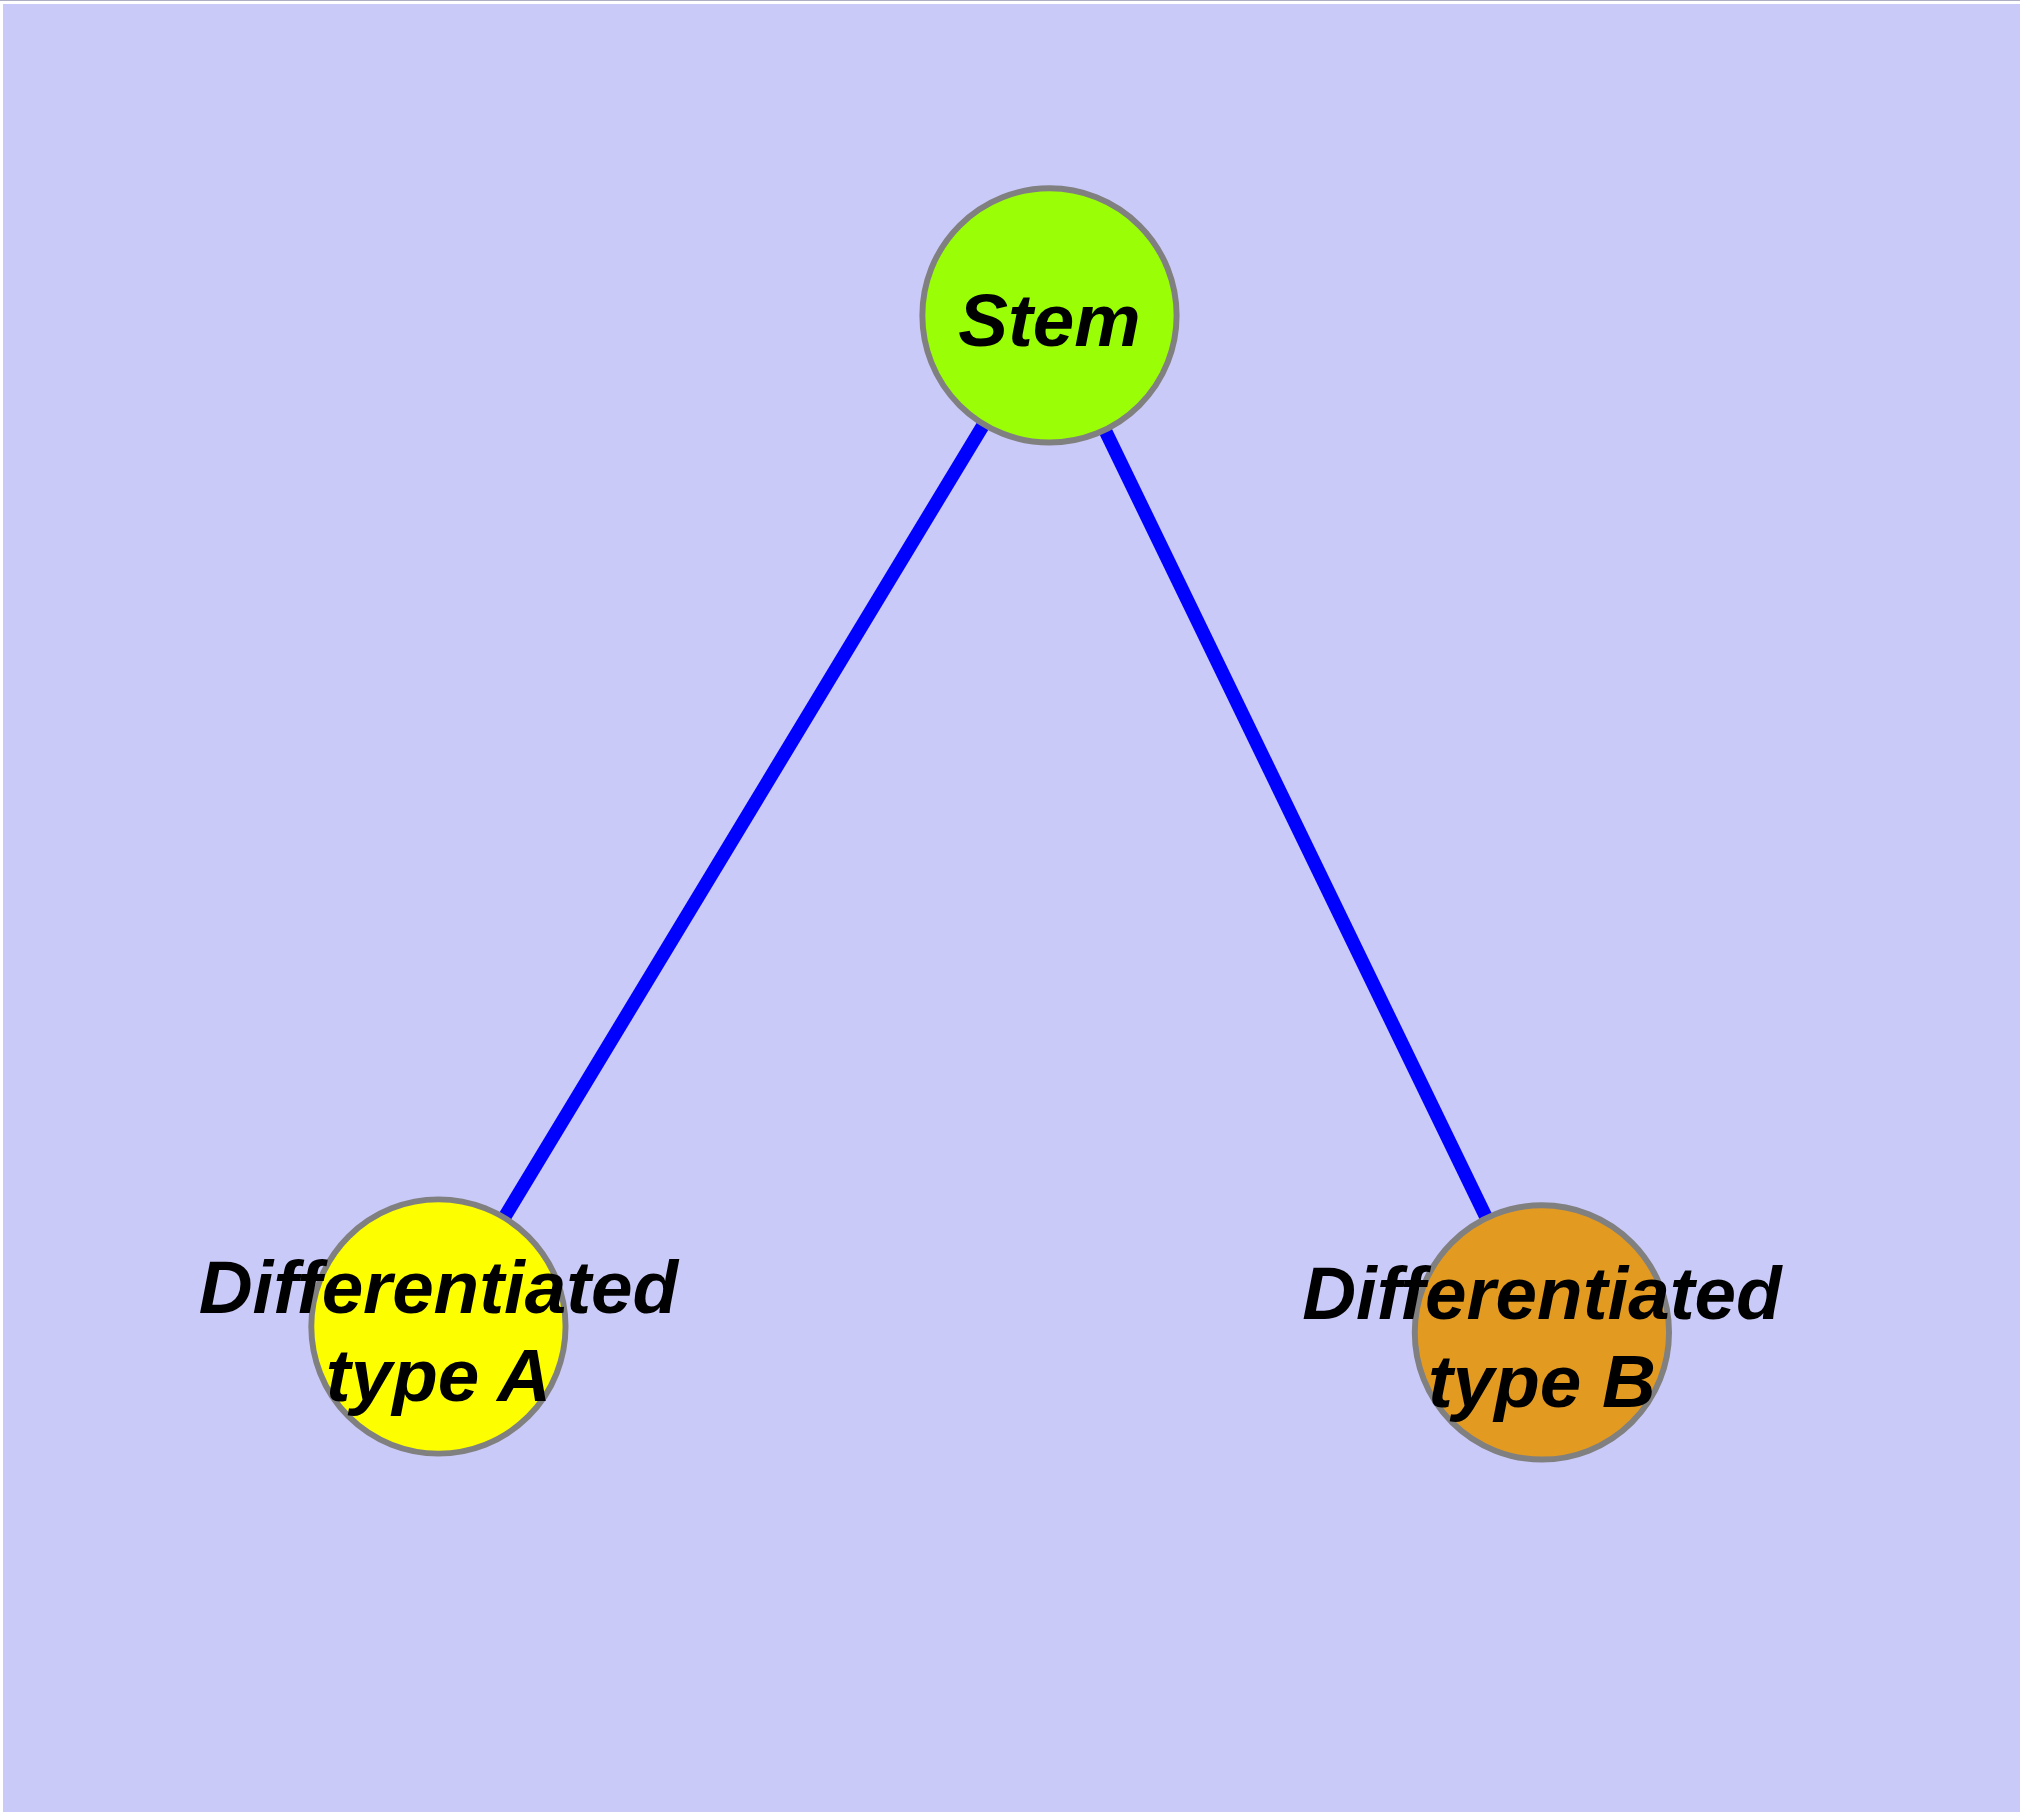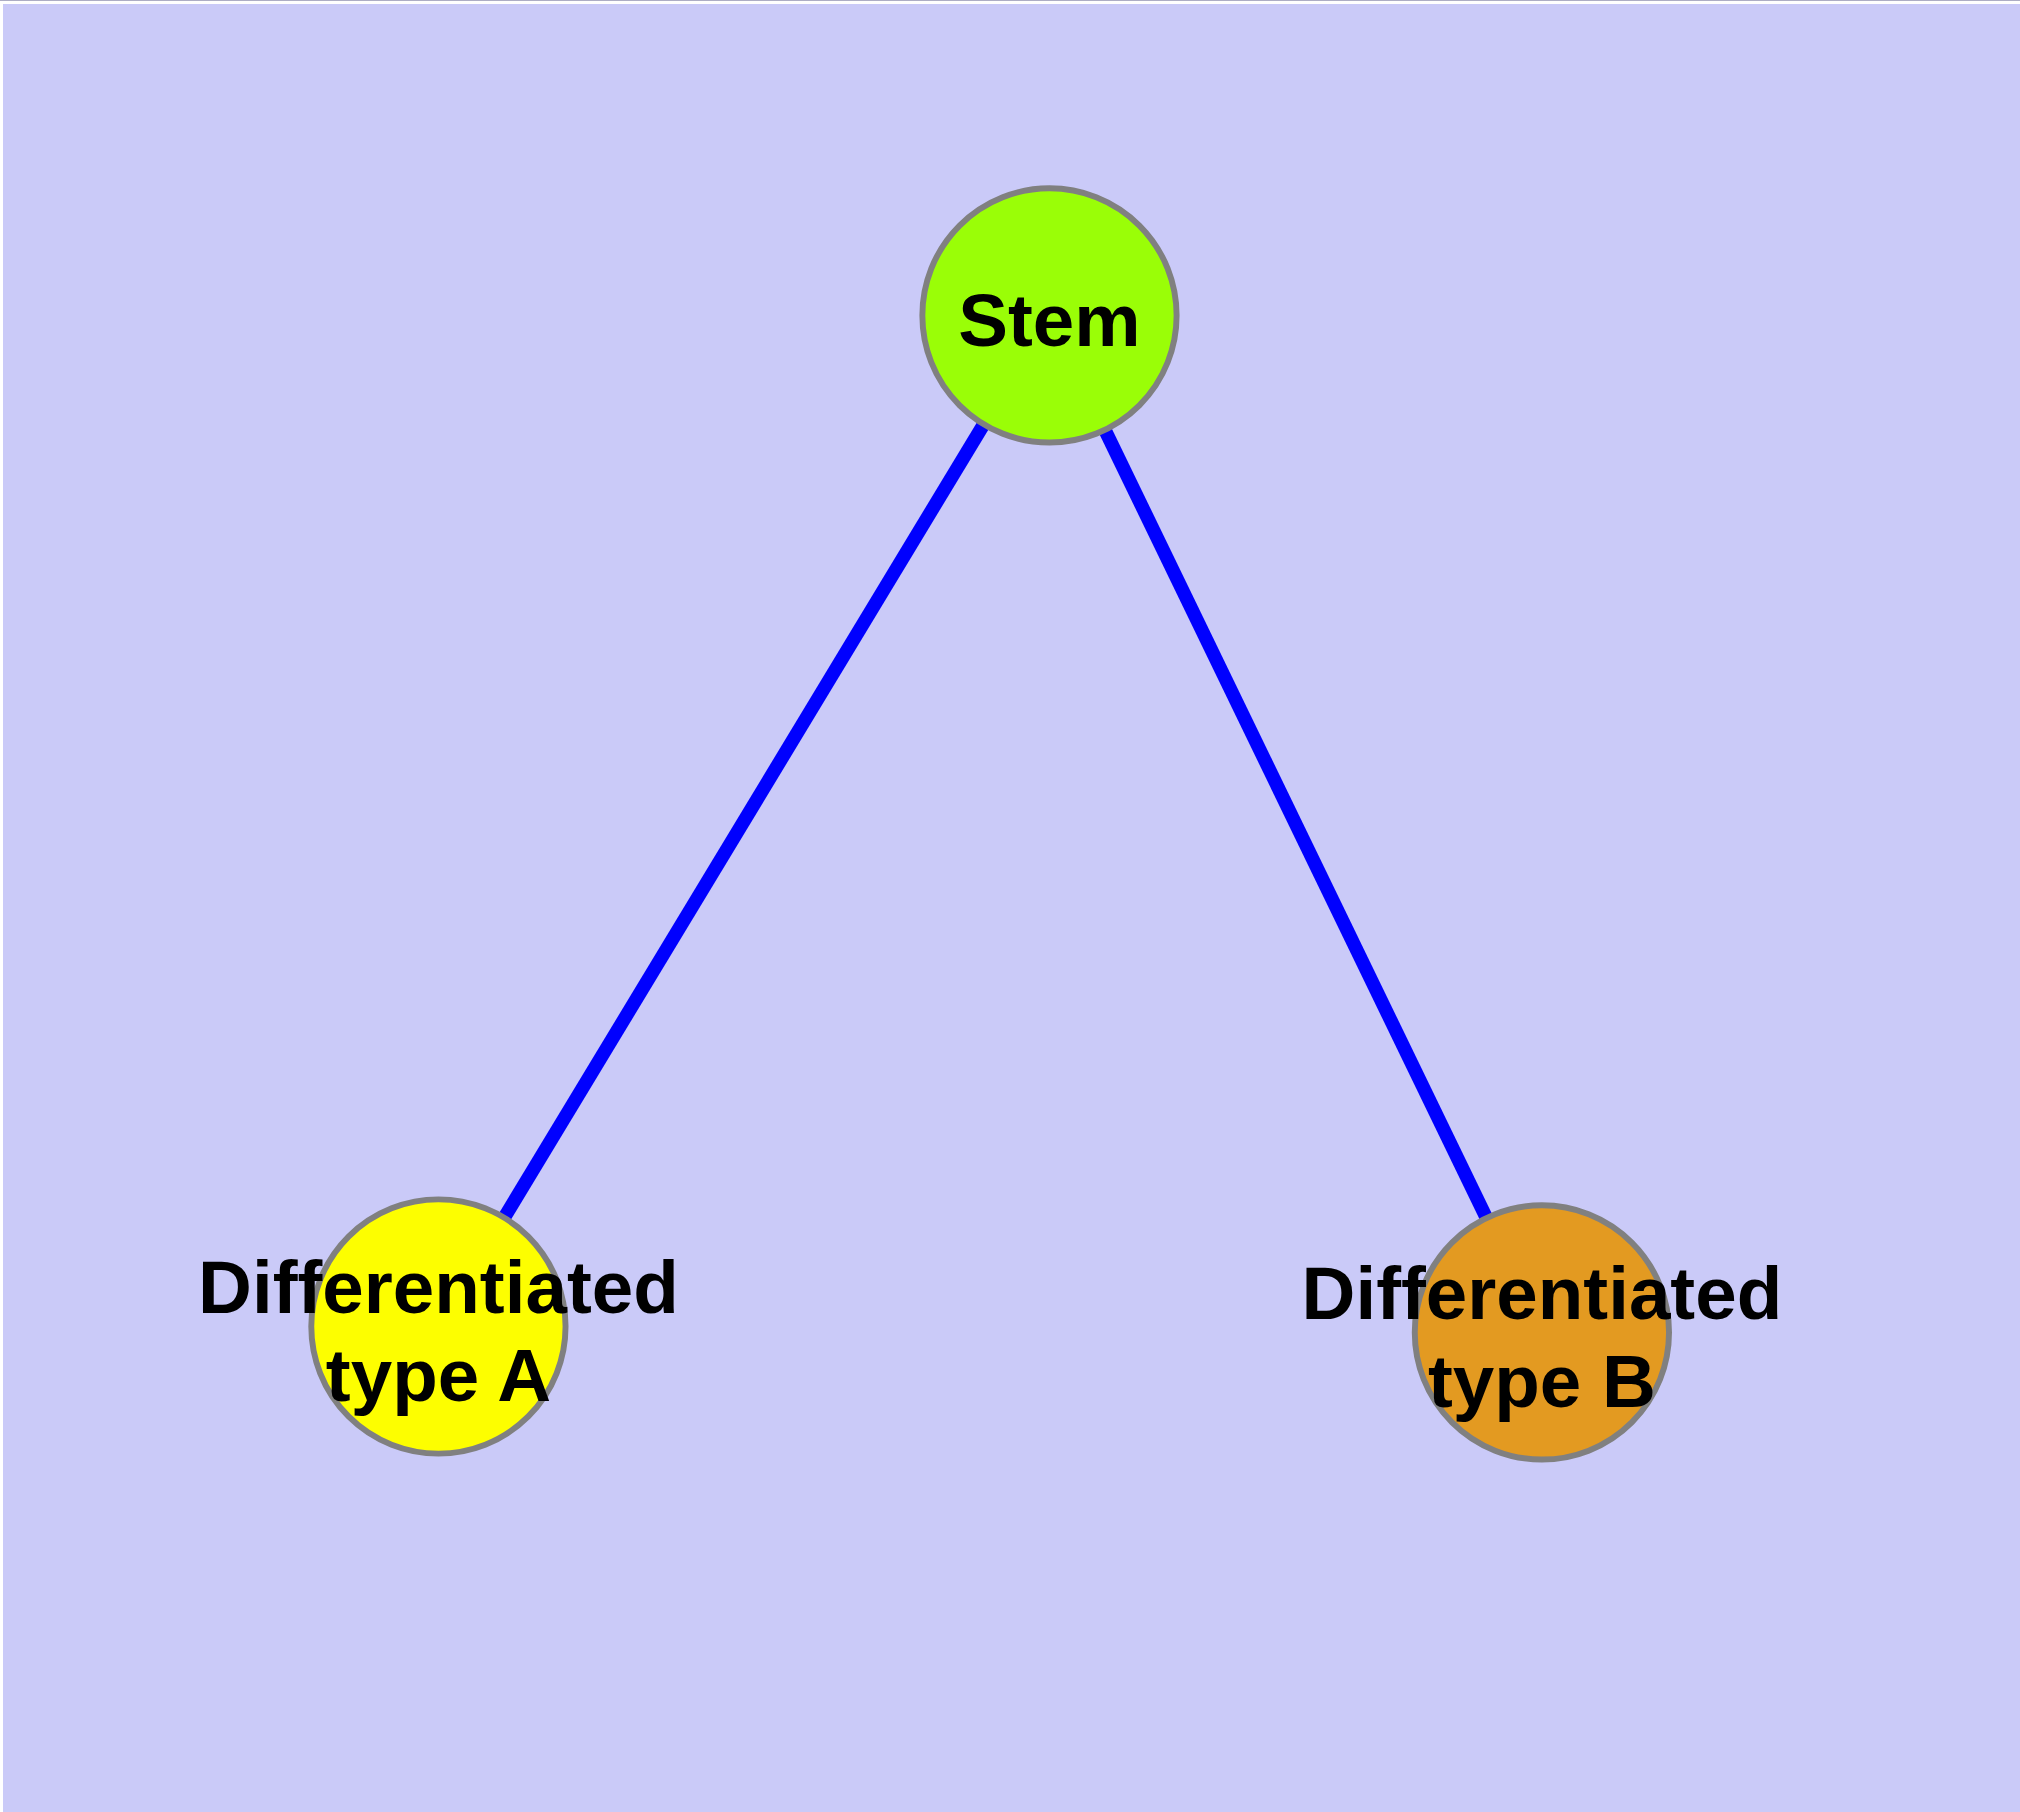--- a/index.html
+++ b/index.html
@@ -8,20 +8,21 @@
     background: #ffffff;
     font-family: "Liberation Sans", "DejaVu Sans", sans-serif;
   }
   .stage {
     position: relative;
     width: 2021px;
     height: 1812px;
     overflow: hidden;
     background: #ffffff;
     border-top: 0.8px solid #adadc4;
+    font-style: italic;
   }
   .canvas-bg {
     position: absolute;
     left: 3.4px;
     top: 3.4px;
     width: 2017px;
     height: 1809px;
   }
   svg.graph {
     position: absolute;

